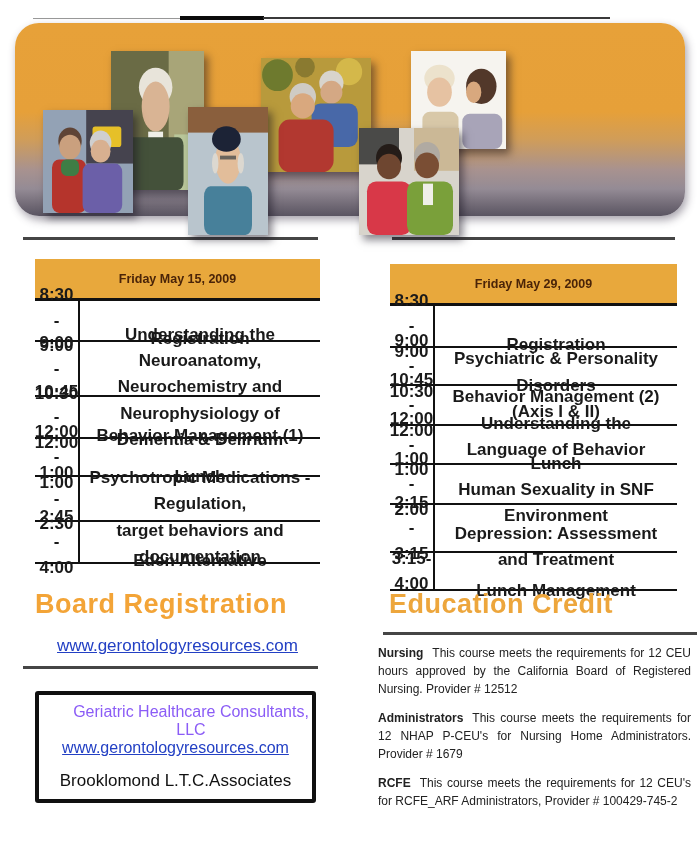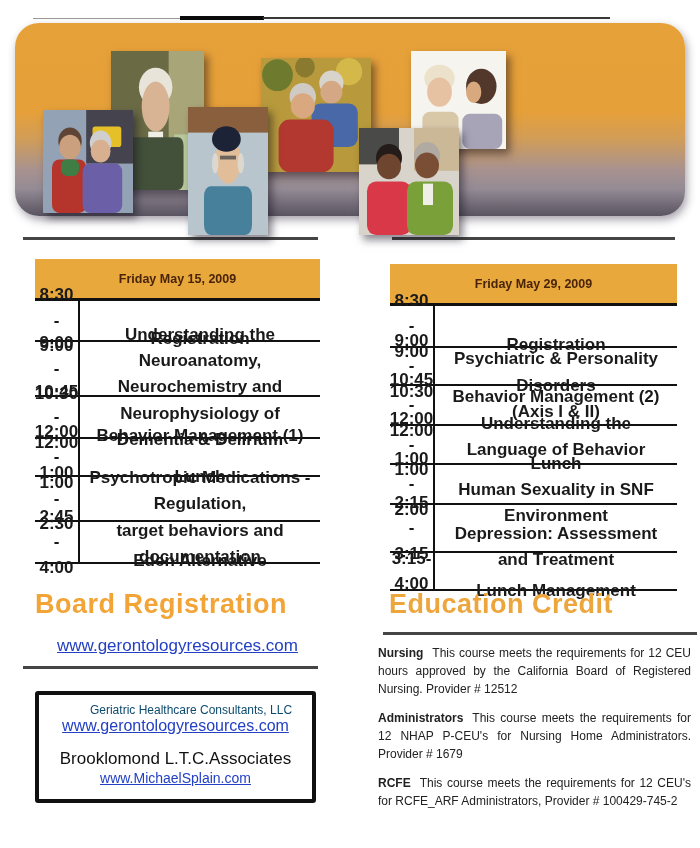--- a/index.html
+++ b/index.html
@@ -58,21 +58,21 @@
   #table-may29 .trow:nth-of-type(7){height:48px;}
   #table-may29 .trow:nth-of-type(8){height:38px;}
 
   
   .reg-heading{position:absolute;left:35px;top:589px;width:290px;
                font-size:27px;font-weight:bold;color:#f3a437;letter-spacing:.5px;}
   .reg-link{position:absolute;left:35px;top:636px;width:285px;text-align:center;
             font-size:17px;color:#2340c4;text-decoration:underline;cursor:pointer;}
   .org-box{position:absolute;left:35px;top:691px;width:281px;height:112px;box-sizing:border-box;
            border:4px solid #101010;border-radius:3px;text-align:center;padding-top:8px;}
-  .org-name1{font-size:12px;color:#0c4a6e;margin-left:31px;}
+  .org-name1{font-size:16px;color:#8b5cf6;margin-left:31px;}
   .org-link1{font-size:16px;color:#2340c4;text-decoration:underline;cursor:pointer;}
   .org-name2{font-size:17px;color:#111;margin-top:14px;}
   .org-link2{font-size:14px;color:#2340c4;text-decoration:underline;cursor:pointer;}
 
   
   .edu-heading{position:absolute;left:389px;top:589px;width:310px;
                font-size:27px;font-weight:bold;color:#eda63c;letter-spacing:.5px;}
   .edu-body{position:absolute;left:378px;top:644px;width:313px;}
   .edu-body p{margin:0 0 11px;font-size:12px;line-height:18px;text-align:justify;color:#222;}
   .edu-body b{margin-right:9px;}
@@ -247,21 +247,20 @@
   </div>
 
   <div class="reg-heading">Board Registration</div>
   <a class="reg-link">www.gerontologyresources.com</a>
   <div class="rule rule-left-mid"></div>
 
   <div class="org-box">
     <div class="org-name1">Geriatric Healthcare Consultants, LLC</div>
     <a class="org-link1">www.gerontologyresources.com</a>
     <div class="org-name2">Brooklomond L.T.C.Associates</div>
-    <a class="org-link2">www.MichaelSplain.com</a>
   </div>
 
   <div class="edu-heading">Education Credit</div>
   <div class="rule rule-right-mid"></div>
 
   <div class="edu-body">
     <p><b>Nursing</b><span>This course meets the requirements for 12 CEU hours approved by the California Board of Registered Nursing. Provider # 12512</span></p>
     <p><b>Administrators</b><span>This course meets the requirements for 12 NHAP P-CEU's for Nursing Home Administrators. Provider # 1679</span></p>
     <p><b>RCFE</b><span>This course meets the requirements for 12 CEU's for RCFE_ARF Administrators,  Provider # 100429-745-2</span></p>
   </div>

